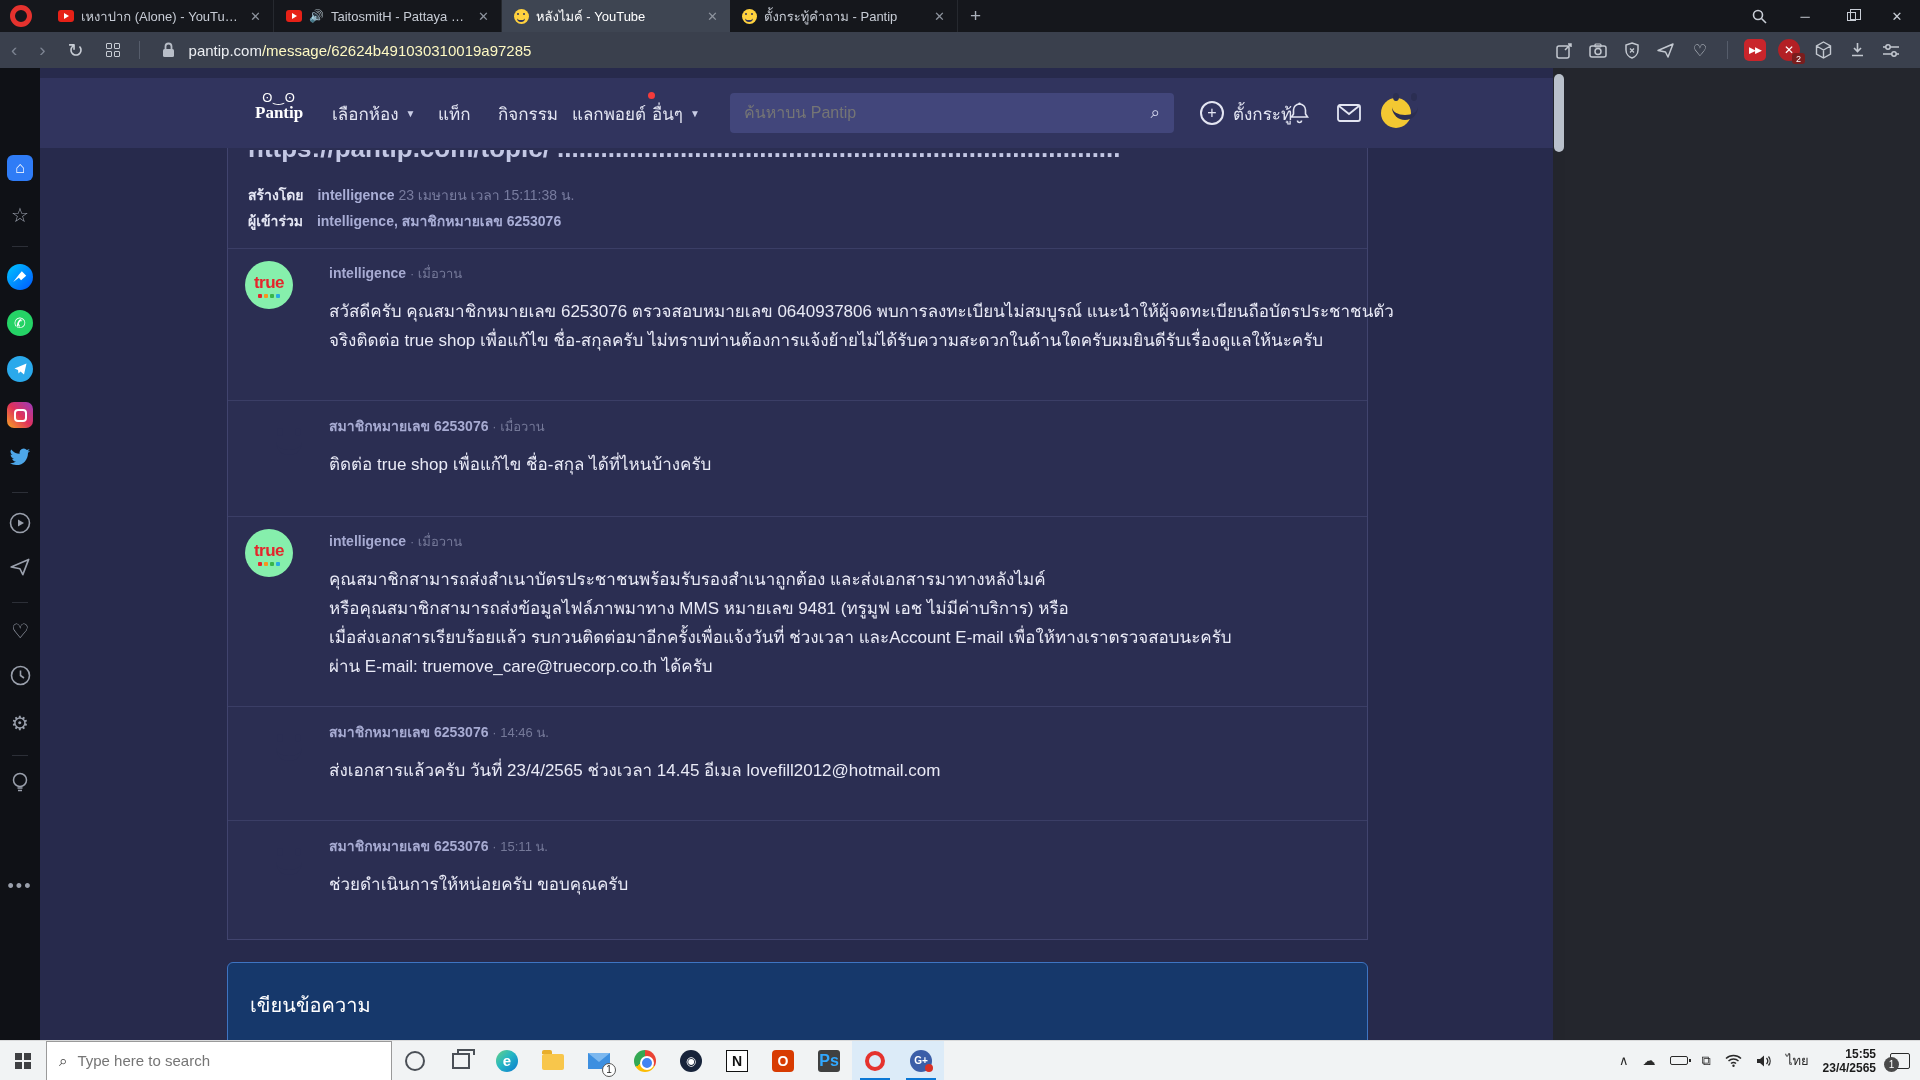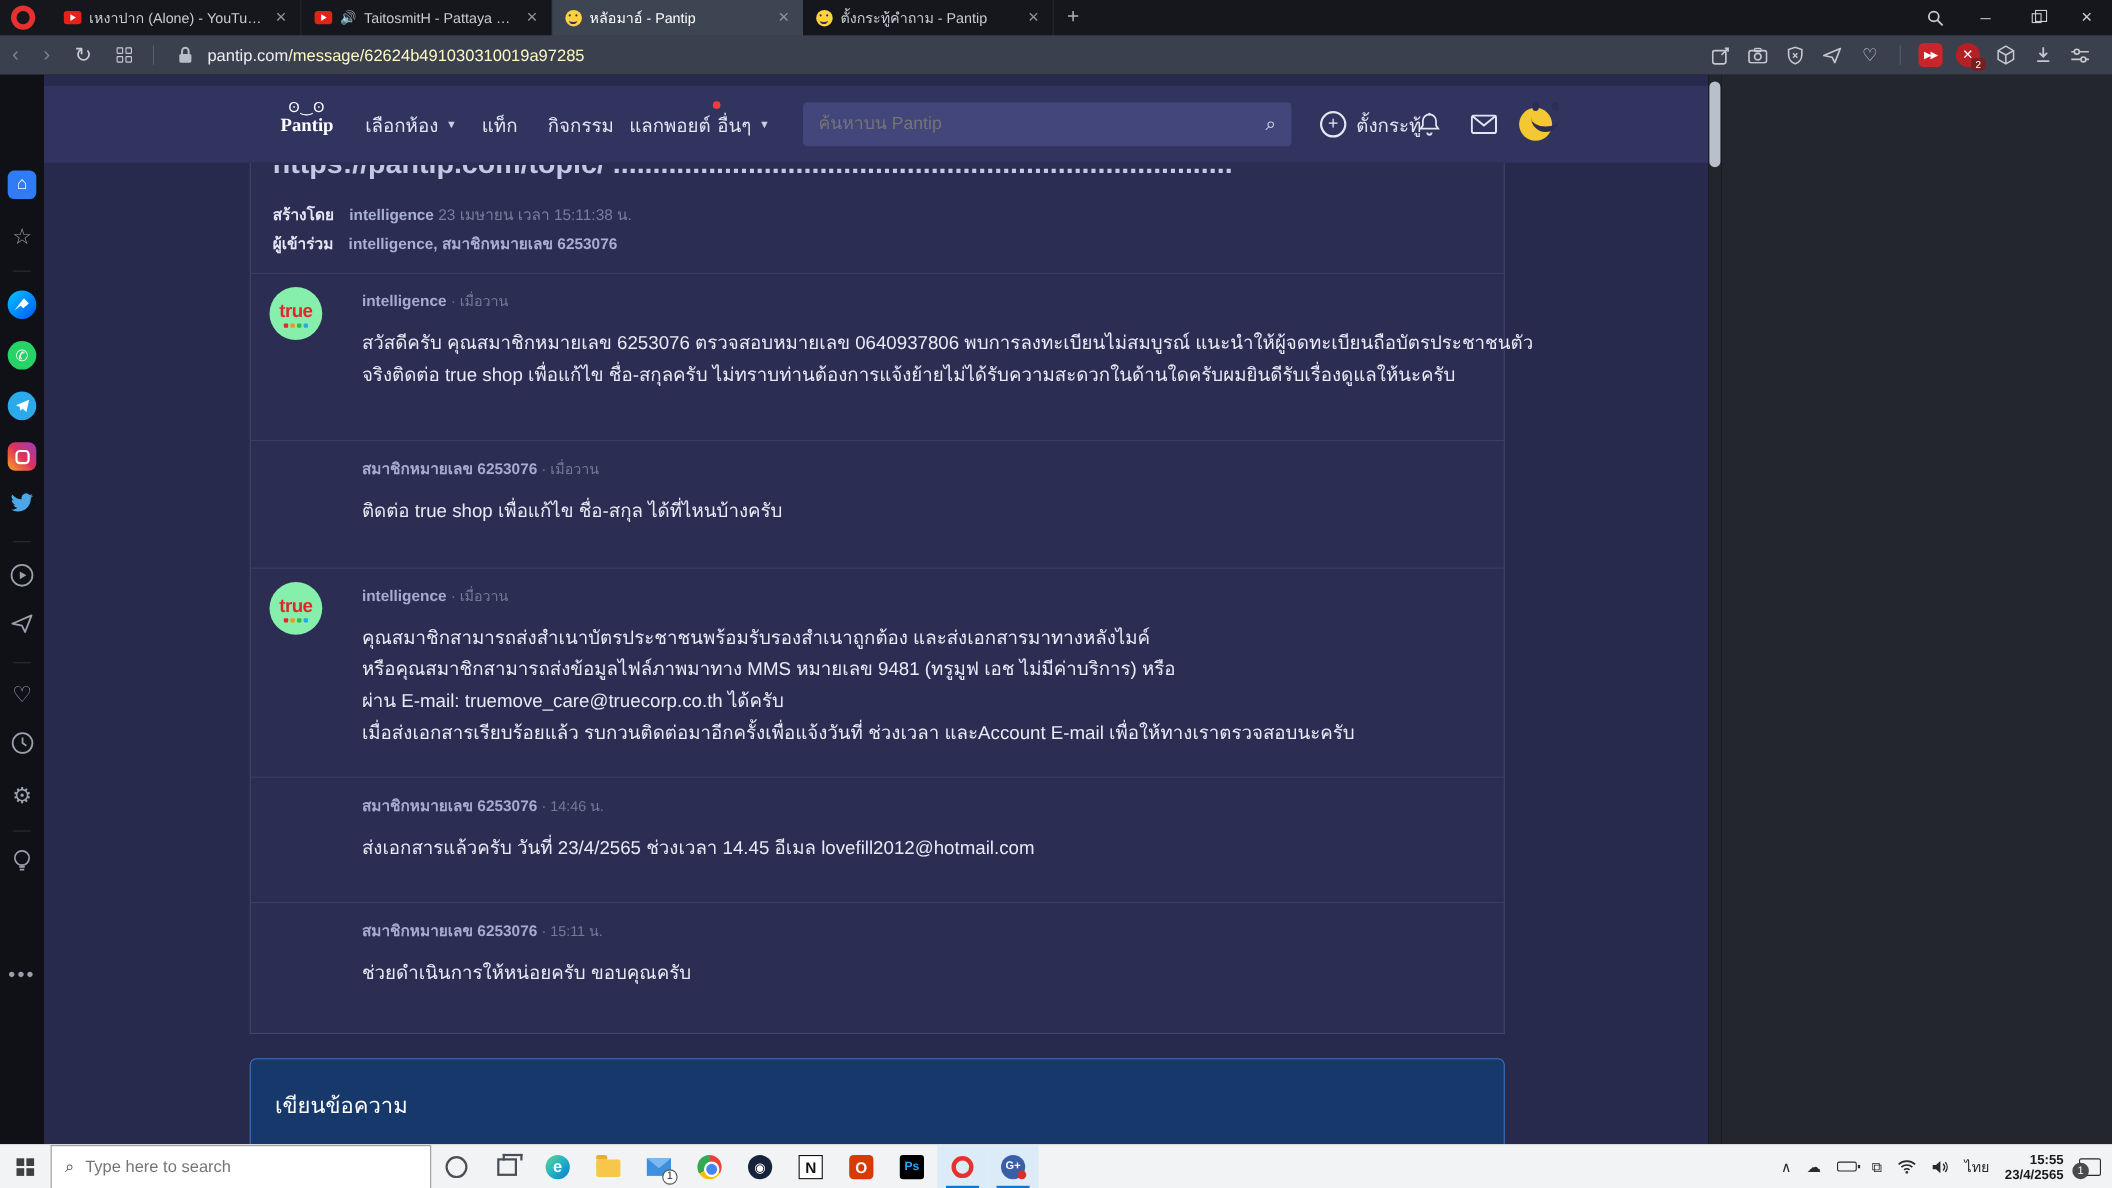--- a/index.html
+++ b/index.html
@@ -120,21 +120,21 @@
   .folder { width:22px; height:16px; background:#f8c64b; border-radius:2px; position:relative; margin-top:3px; }
   .folder::before { content:""; position:absolute; left:0; top:-4px; width:10px; height:4px; background:#e8ae2c; border-radius:2px 2px 0 0; }
   .mailico { width:22px; height:16px; background:#3d8fe0; position:relative; }
   .mailico::before { content:""; position:absolute; left:0; top:0; border-left:11px solid transparent; border-right:11px solid transparent; border-top:9px solid #7db8ef; }
   .badge-b { position:absolute; right:6px; bottom:4px; width:14px; height:14px; border-radius:50%; background:#fff; border:1px solid #555; color:#222; font-size:10px; display:flex; align-items:center; justify-content:center; }
   .chrome { width:22px; height:22px; border-radius:50%; background:conic-gradient(#ea4335 0 33%,#fbbc05 33% 66%,#34a853 66% 100%); position:relative; }
   .chrome::after { content:""; position:absolute; left:6px; top:6px; width:10px; height:10px; background:#4285f4; border:2px solid #fff; border-radius:50%; }
   .steam { width:22px; height:22px; border-radius:50%; background:#17233a; color:#fff; font-size:12px; display:flex; align-items:center; justify-content:center; }
   .notion { width:22px; height:22px; background:#fff; border:1.5px solid #111; color:#111; font-weight:bold; font-size:14px; display:flex; align-items:center; justify-content:center; }
   .office { width:22px; height:22px; background:#d83b01; border-radius:4px; color:#fff; font-weight:bold; font-size:14px; display:flex; align-items:center; justify-content:center; }
-  .psico { width:22px; height:22px; background:#000000; color:#31a8ff; font-size:11px; font-weight:bold; display:flex; align-items:center; justify-content:center; border-radius:3px; }
+  .psico { width:22px; height:22px; background:#404040; color:#31a8ff; font-size:16px; font-weight:bold; display:flex; align-items:center; justify-content:center; border-radius:3px; }
   .operaico { width:20px; height:20px; border:4.5px solid #e5322e; border-radius:50%; }
   .gplus { width:22px; height:22px; border-radius:50%; background:#3b5ea8; color:#fff; font-size:10px; font-weight:bold; display:flex; align-items:center; justify-content:center; position:relative; }
   .gplus::after { content:""; position:absolute; right:-1px; bottom:0; width:8px; height:8px; border-radius:50%; background:#d93025; }
   #tray { margin-left:auto; display:flex; align-items:center; gap:14px; padding-right:10px; font-size:13px; color:#2a2a2a; }
   .battery { width:18px; height:9px; border:1.5px solid #2a2a2a; border-radius:2px; position:relative; }
   .battery::after { content:""; position:absolute; right:-4px; top:2px; width:2px; height:3px; background:#2a2a2a; }
   #clock { text-align:right; font-size:12px; line-height:14px; color:#1b1b1b;font-weight:bold; }
   .ac { width:20px; height:16px; border:1.5px solid #2a2a2a; border-radius:2px; position:relative; }
   .ac-badge { position:absolute; left:-7px; bottom:-4px; width:15px; height:15px; border-radius:50%; background:#4a4a4a; color:#fff; font-size:10px; display:flex; align-items:center; justify-content:center; }
   svg { display:block; }
@@ -151,21 +151,21 @@
     <span class="tab-close">✕</span>
   </div>
   <div class="tab">
     <span class="yt-ico"></span>
     <span class="speaker-ico">🔊</span>
     <span class="tab-title">TaitosmitH - Pattaya Lov</span>
     <span class="tab-close">✕</span>
   </div>
   <div class="tab active">
     <span class="mini-smiley"></span>
-    <span class="tab-title">หลัอมาอ์ - Pantip</span>
+    <span class="tab-title">หลังไมค์ - YouTube</span>
     <span class="tab-close">✕</span>
   </div>
   <div class="tab">
     <span class="mini-smiley"></span>
     <span class="tab-title">ตั้งกระทู้คำถาม - Pantip</span>
     <span class="tab-close">✕</span>
   </div>
   <span class="newtab">+</span>
 
   <div id="winbtns">
@@ -423,22 +423,22 @@
             <i style="background:#f7941d"></i>
             <i style="background:#39b54a"></i>
             <i style="background:#27aae1"></i>
           </span>
       </span>
       <div class="mbody">
         <div class="mname"><span>intelligence</span> <span class="mtime">· เมื่อวาน</span></div>
         <div class="mlines">
           <div class="mline">คุณสมาชิกสามารถส่งสำเนาบัตรประชาชนพร้อมรับรองสำเนาถูกต้อง และส่งเอกสารมาทางหลังไมค์</div>
           <div class="mline">หรือคุณสมาชิกสามารถส่งข้อมูลไฟล์ภาพมาทาง MMS หมายเลข 9481 (ทรูมูฟ เอช ไม่มีค่าบริการ) หรือ</div>
+          <div class="mline">เมื่อส่งเอกสารเรียบร้อยแล้ว รบกวนติดต่อมาอีกครั้งเพื่อแจ้งวันที่ ช่วงเวลา และAccount E-mail เพื่อให้ทางเราตรวจสอบนะครับ</div>
           <div class="mline">ผ่าน E-mail: truemove_care@truecorp.co.th ได้ครับ</div>
-          <div class="mline">เมื่อส่งเอกสารเรียบร้อยแล้ว รบกวนติดต่อมาอีกครั้งเพื่อแจ้งวันที่ ช่วงเวลา และAccount E-mail เพื่อให้ทางเราตรวจสอบนะครับ</div>
         </div>
       </div>
     </div>
 
     <div class="msg sep" style="top:558px">
       <span class="av av-smile"></span>
       <div class="mbody">
         <div class="mname"><span>สมาชิกหมายเลข 6253076</span> <span class="mtime">· 14:46 น.</span></div>
         <div class="mlines">
           <div class="mline">ส่งเอกสารแล้วครับ วันที่ 23/4/2565 ช่วงเวลา 14.45 อีเมล lovefill2012@hotmail.com</div>

